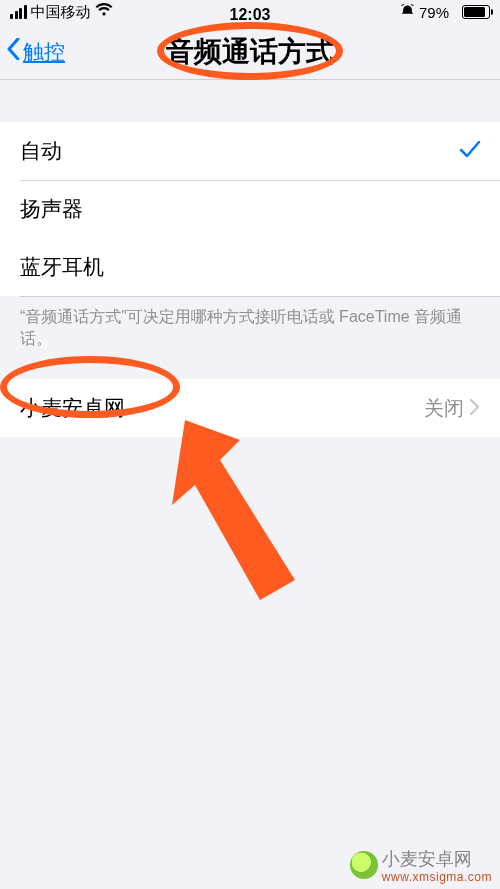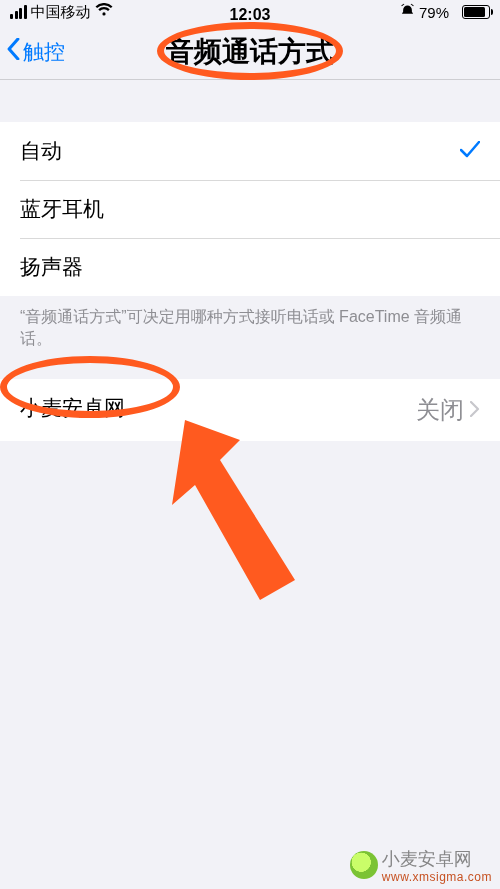--- a/index.html
+++ b/index.html
@@ -48,46 +48,47 @@
     position: relative;
     background: #f2f2f7;
     border-bottom: 0.5px solid rgba(0,0,0,0.15);
   }
   .back-btn {
     display: flex; align-items: center;
     color: #007aff;
     font-size: 21px;
     padding-left: 6px;
     cursor: pointer;
+    text-decoration: underline;
   }
   .back-chevron { margin-right: 2px; }
   .nav-title {
     position: absolute; left: 50%; transform: translateX(-50%);
     font-size: 28px; font-weight: 600; color:#000;
     white-space: nowrap;
   }
 
   
   .spacer { height: 42px; }
   .spacer-sm { height: 30px; }
 
   .list-group { background: #fff; }
   .row {
-    display: flex; justify-content: space-between;
+    display: flex; align-items: center; justify-content: space-between;
     padding: 15px 20px;
     font-size: 21px;
     color: #000;
     position: relative;
   }
   .row .sep {
     position: absolute; left: 20px; right: 0; bottom: 0;
     height: 0.5px; background: rgba(0,0,0,0.15);
   }
   .checkmark { color:#007aff; font-size: 24px; font-weight: 400; }
-  .row-value { display:flex; align-items:center; gap:6px; color:#8e8e93; font-size:24px; }
+  .row-value { display:flex; align-items:center; gap:6px; color:#8e8e93; font-size:20px; }
   .disclosure { color:#c7c7cc; font-size:22px; font-weight:300; }
 
   .footer-note {
     padding: 10px 32px 0 20px;
     font-size: 16px;
     line-height: 1.35;
     color: #8e8e93;
   }
 
   
@@ -170,25 +171,25 @@
   <div class="row">
     <span>自动</span>
     <span class="checkmark">
       <svg width="20" height="18" viewBox="0 0 20 18">
           <path d="M1 9l6 6L19 1" stroke="#007aff" stroke-width="2.5" fill="none" stroke-linecap="round" stroke-linejoin="round"></path>
         </svg>
     </span>
     <div class="sep"></div>
   </div>
   <div class="row">
+    <span>扬声器</span>
+  </div>
+  <div class="row">
     <span>蓝牙耳机</span>
     <div class="sep"></div>
-  </div>
-  <div class="row">
-    <span>扬声器</span>
   </div>
 </div>
 
 <div class="footer-note">“音频通话方式”可决定用哪种方式接听电话或 FaceTime 音频通话。</div>
 
 <div class="spacer-sm"></div>
 
 <div class="list-group">
   <div class="row">
     <span>小麦安卓网</span>

